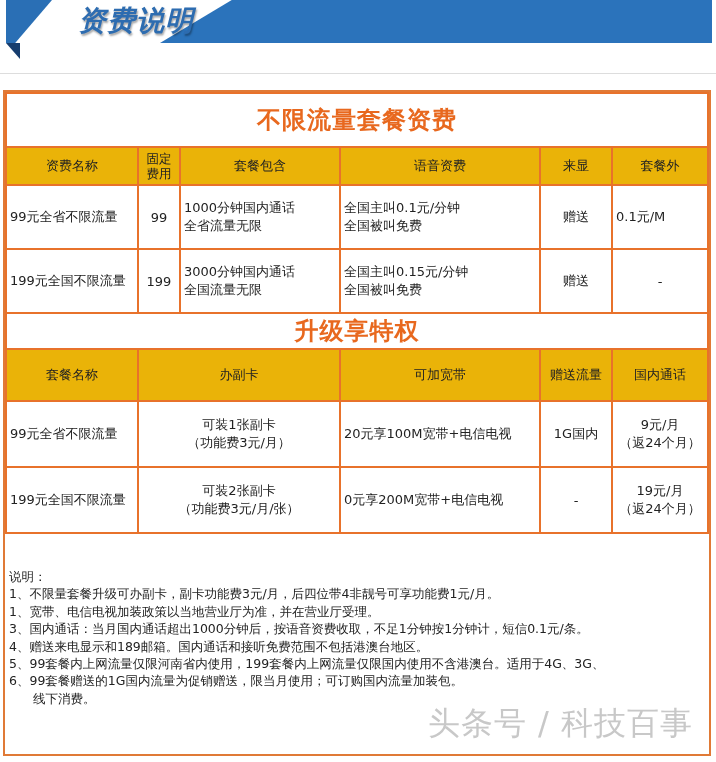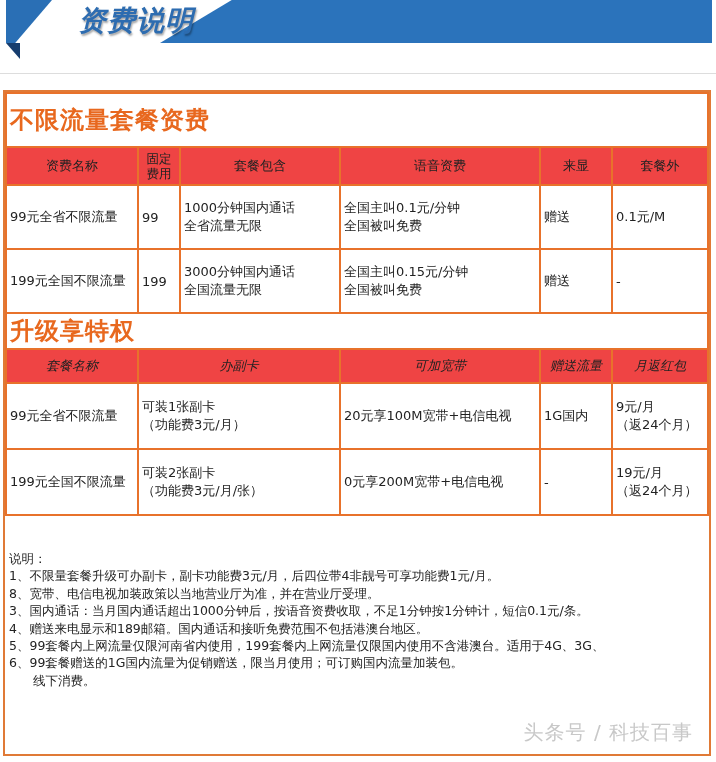--- a/index.html
+++ b/index.html
@@ -5,33 +5,33 @@
   html,body{margin:0;padding:0;background:#fff;}
   body{width:716px;height:762px;position:relative;overflow:hidden;font-family:"DejaVu Sans","Liberation Sans",sans-serif;color:#222;}
   .banner{position:absolute;left:0;top:0;width:593px;height:60px;}
   .banner .left-strip{position:absolute;left:6px;top:0;width:46px;height:43px;background:#2a6fb5;clip-path:polygon(0 0,100% 0,20% 100%,0 100%);}
   .banner .fold{position:absolute;left:6px;top:43px;width:14px;height:16px;background:#163d6e;clip-path:polygon(0 0,100% 0,100% 100%);}
   .banner .right-strip{position:absolute;left:160px;top:0;width:552px;height:43px;background:#2b73bb;clip-path:polygon(13% 0,100% 0,100% 100%,0 100%);}
   .banner .title{position:absolute;left:78px;top:2px;font-size:28px;font-weight:bold;font-style:italic;color:#2d6cb0;letter-spacing:1px;text-shadow:1px 2px 2px rgba(0,0,0,0.35);}
   .hr{position:absolute;left:0;top:73px;width:716px;height:1px;background:#ddd;}
   .frame{position:absolute;left:3px;top:90px;width:708px;height:666px;border:2px solid #e07a36;box-sizing:border-box;background:#fff;}
   table{border-collapse:collapse;width:100%;table-layout:fixed;}
-  td,th{border:2px solid #e8722b;font-size:13px;font-weight:normal;padding:0 3px;vertical-align:middle;}
-  th{background:#ef4444;color:#222;}
+  td,th{border:2px solid #e8722b;font-size:13px;font-weight:normal;padding:0 3px;text-align:center;vertical-align:middle;}
+  th{background:#eab308;color:#222;}
   .section-title{height:52px;font-size:24px;font-weight:bold;color:#e8681e;background:#fff;letter-spacing:1px;}
   .sec2 .section-title{height:34px;}
   .left{text-align:left;}
   .hdr1{height:34px;}
   .r1{height:64px;}
-  .hdr2{height:34px;font-style:italic;}
+  .hdr2{height:52px;}
   .r2{height:66px;}
   .notes{padding:16px 4px 0 4px;font-size:12.5px;line-height:17.4px;}
   .notes .line{white-space:nowrap;}
   .notes .indent{padding-left:24px;}
-  .watermark{position:absolute;right:16px;bottom:8px;font-size:20px;color:#c8c8c8;letter-spacing:1px;}
+  .watermark{position:absolute;right:16px;bottom:8px;font-size:32px;color:#c8c8c8;letter-spacing:1px;}
 </style>
 </head>
 <body>
 
 <div class="banner">
   <div class="left-strip"></div>
   <div class="fold"></div>
   <div class="right-strip"></div>
   <div class="title">资费说明</div>
 </div>
@@ -100,21 +100,21 @@
     </colgroup>
     <tbody>
         <tr>
           <td colspan="5" class="section-title">升级享特权</td>
         </tr>
     <tr class="hdr2">
       <th>套餐名称</th>
       <th>办副卡</th>
       <th>可加宽带</th>
       <th>赠送流量</th>
-      <th>月返红包</th>
+      <th>国内通话</th>
     </tr>
     <tr class="r2">
       <td class="left">99元全省不限流量</td>
       <td>
             <div>可装1张副卡</div>
             <div>（功能费3元/月）</div>
           </td>
       <td class="left">20元享100M宽带+电信电视</td>
       <td>1G国内</td>
       <td>
@@ -135,21 +135,21 @@
             <div>（返24个月）</div>
           </td>
     </tr>
   </tbody>
     </table>
 
   <div class="notes">
     <div style="height:18px"></div>
     <div class="line">说明：</div>
     <div class="line">1、不限量套餐升级可办副卡，副卡功能费3元/月，后四位带4非靓号可享功能费1元/月。</div>
-    <div class="line">8、宽带、电信电视加装政策以当地营业厅为准，并在营业厅受理。</div>
+    <div class="line">1、宽带、电信电视加装政策以当地营业厅为准，并在营业厅受理。</div>
     <div class="line">3、国内通话：当月国内通话超出1000分钟后，按语音资费收取，不足1分钟按1分钟计，短信0.1元/条。</div>
     <div class="line">4、赠送来电显示和189邮箱。国内通话和接听免费范围不包括港澳台地区。</div>
     <div class="line">5、99套餐内上网流量仅限河南省内使用，199套餐内上网流量仅限国内使用不含港澳台。适用于4G、3G、</div>
     <div class="line">6、99套餐赠送的1G国内流量为促销赠送，限当月使用；可订购国内流量加装包。</div>
     <div class="line indent">线下消费。</div>
   </div>
   <div class="watermark">头条号 / 科技百事</div>
 </div>
 
 </body></html>

